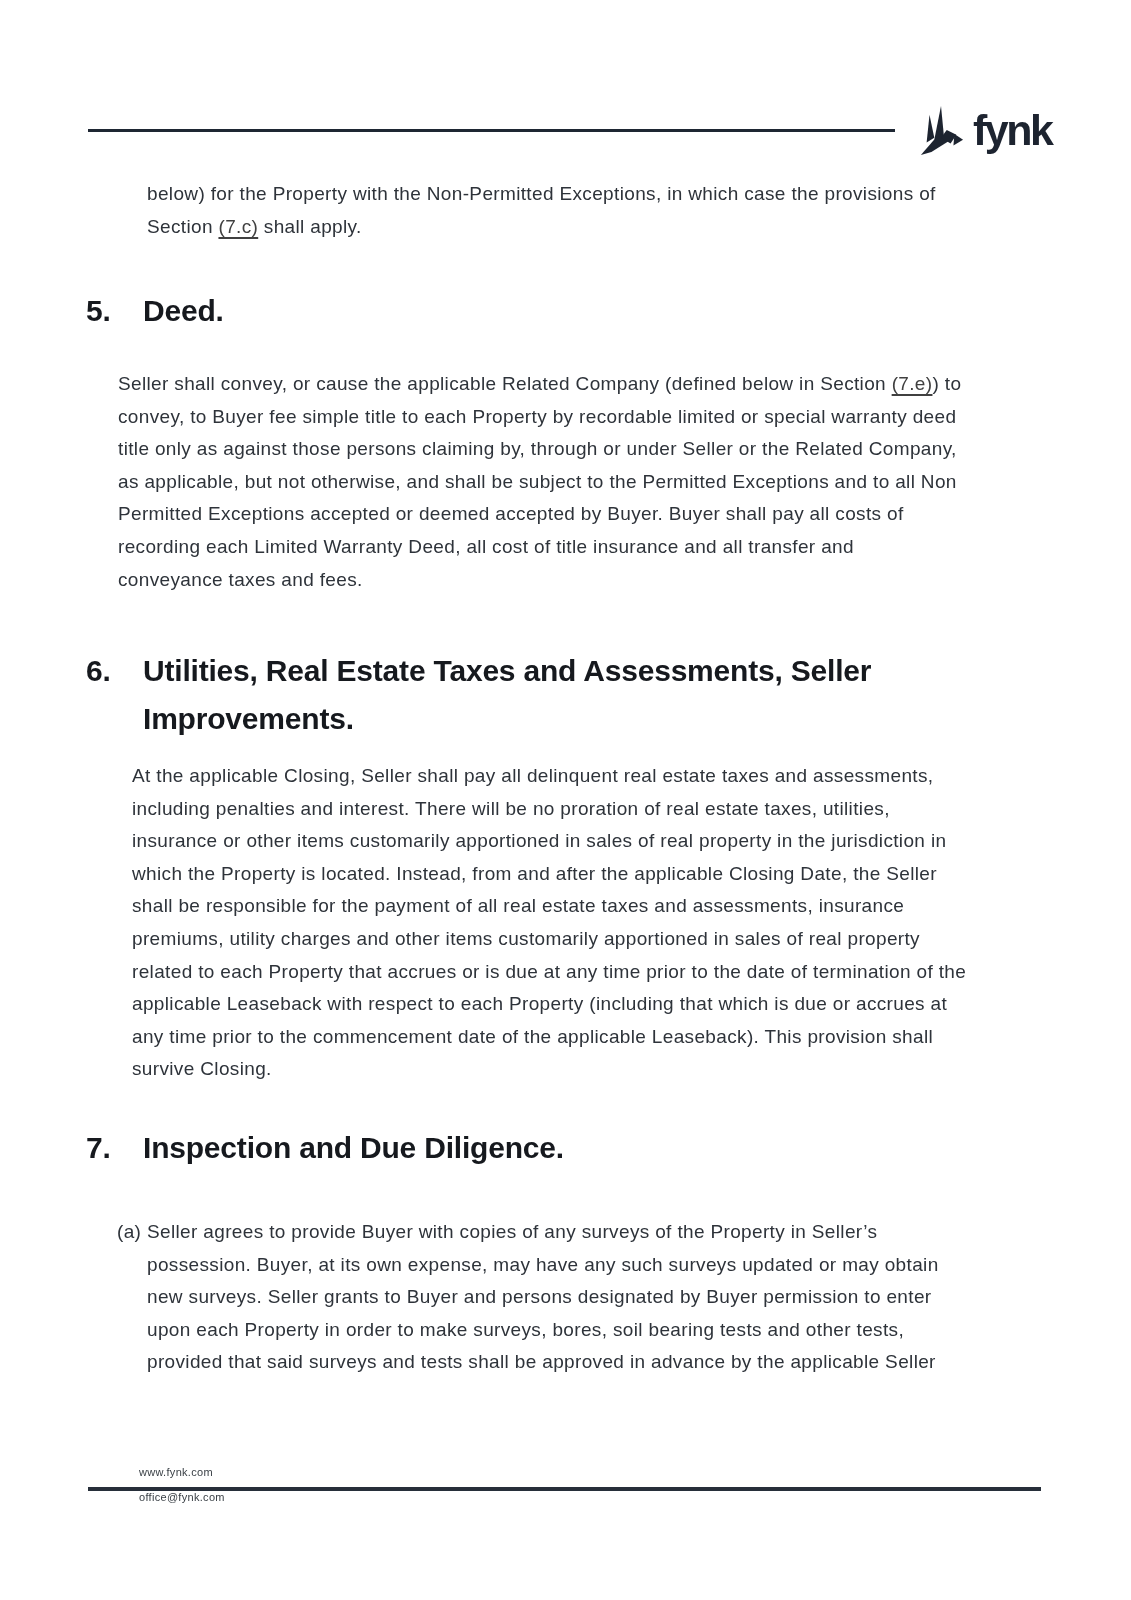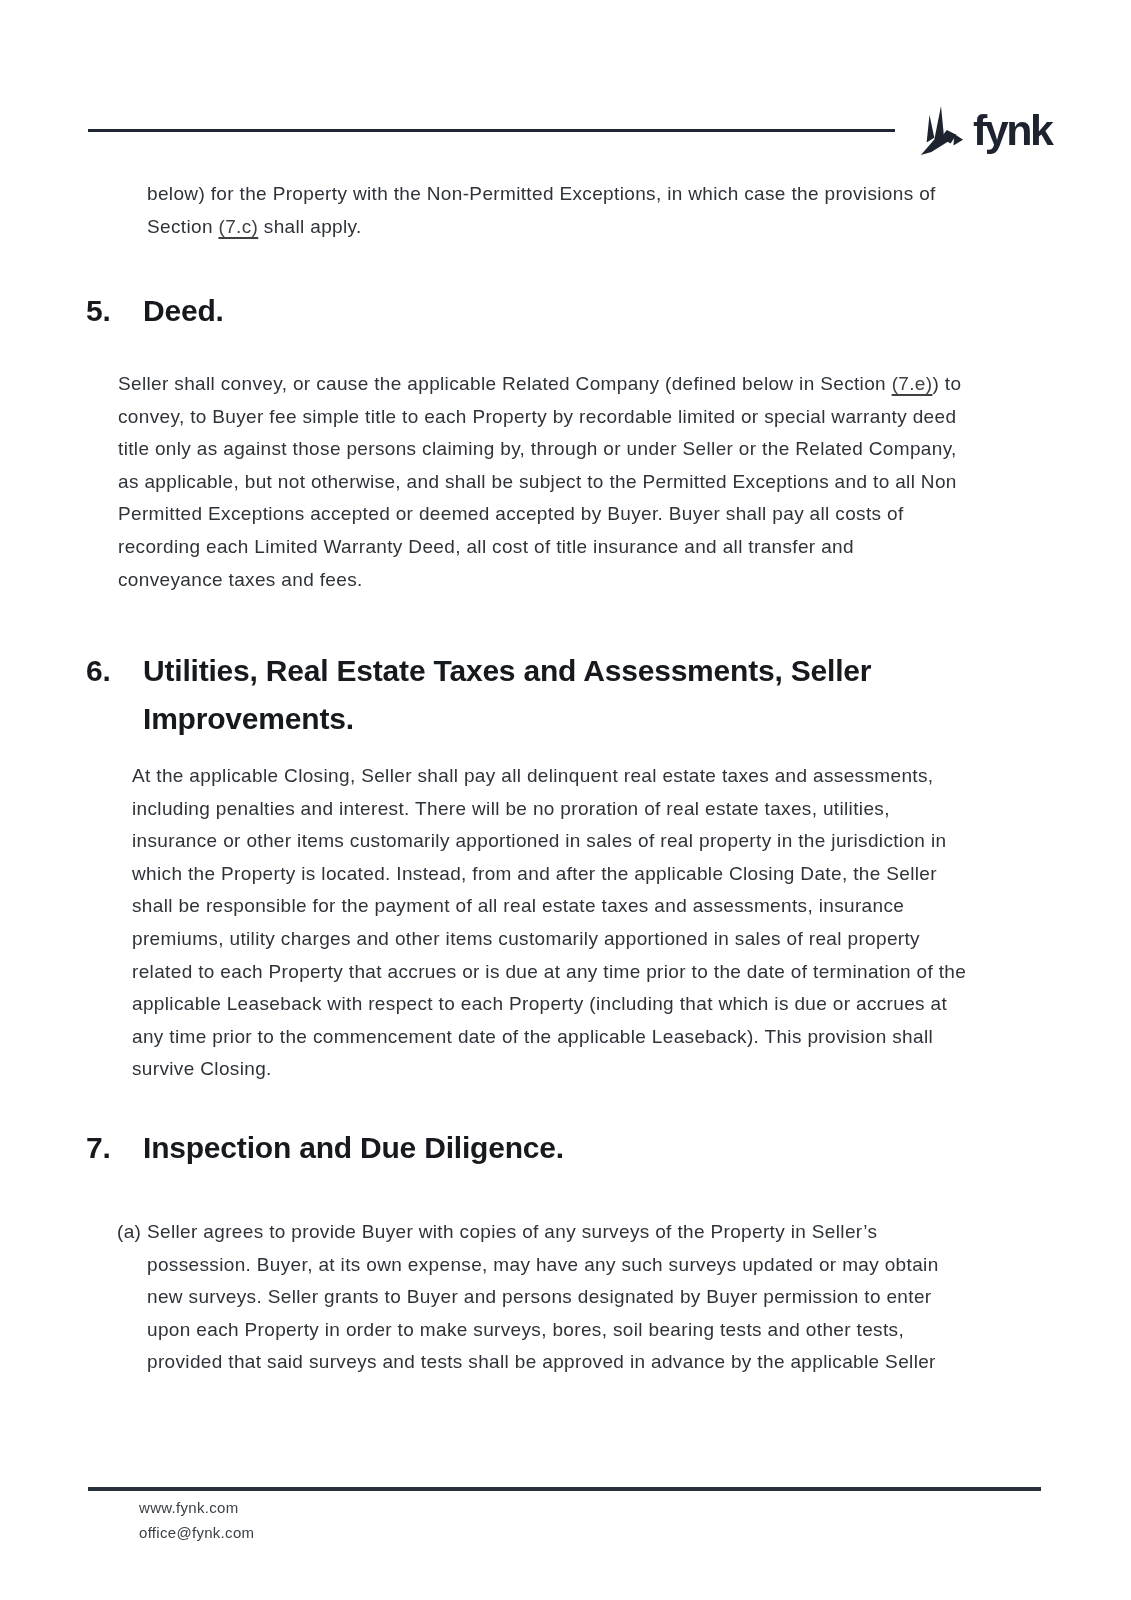--- a/index.html
+++ b/index.html
@@ -49,21 +49,21 @@
   .heading .h-title .line { line-height:48px; white-space:pre;margin-left:25px; }
   .h-s5 { left:86px; top:287px; }
   .h-s6 { left:86px; top:647px; }
   .h-s7 { left:86px; top:1124px; }
 
   
   .footer-rule {
     position:absolute; left:88px; top:1487px; width:953px; height:4px;
     background:#272f3a;
   }
-  .footer-links { position:absolute; left:139px; top:1496px; font-size:15px; color:#3a4046; letter-spacing:0.3px; }
+  .footer-links { position:absolute; left:139px; top:1460px; font-size:11px; color:#3a4046; letter-spacing:0.3px; }
   .footer-links .f-line { line-height:24.5px; display:block; text-decoration:none; color:#3a4046; }
 </style>
 </head>
 <body>
 
 <div class="page">
 
   <div class="top-rule"></div>
   <div class="logo">
     <span>

